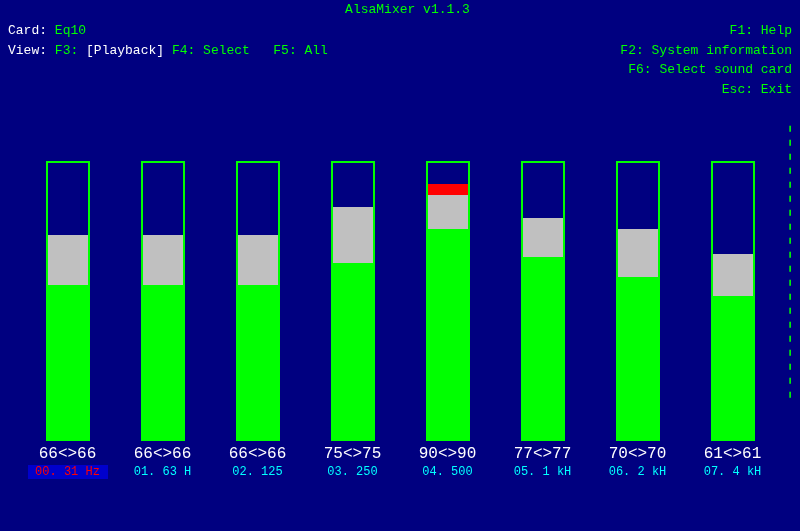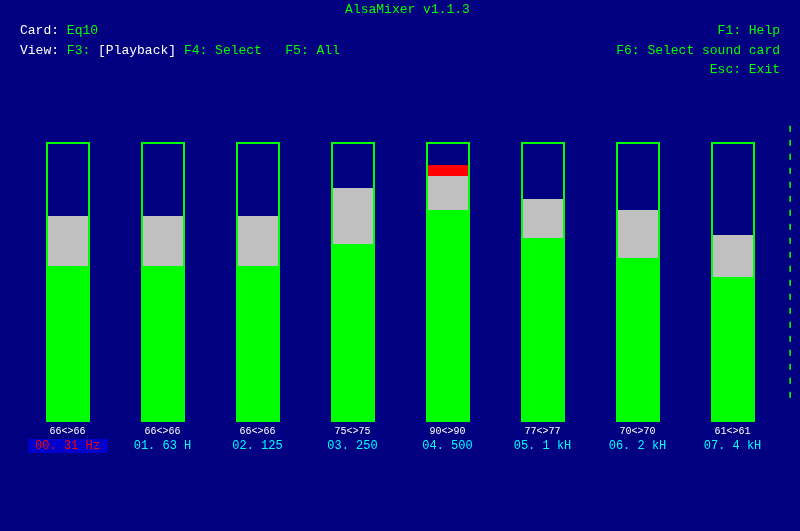--- a/index.html
+++ b/index.html
@@ -23,21 +23,21 @@
       text-align: center;
       color: #00ff00;
       padding: 2px 0;
       font-size: 13px;
       margin-left: 15px;
     }
     
     .info-panel {
       display: flex;
       justify-content: space-between;
-      padding: 2px 20px;
+      padding: 2px 8px;
     }
     .info-left {
       color: #00ff00;
     }
     .info-right {
       color: #00ff00;
       text-align: right;
     }
     .info-line {
       line-height: 1.5;
@@ -83,21 +83,21 @@
     .fader-red {
       background: #ff0000;
       width: 100%;
       position: absolute;
     }
     
     .channel-values {
       display: flex;
       justify-content: space-around;
       padding: 4px 20px 0 20px;
-      font-size: 10px;
+      font-size: 16px;
     }
     .channel-val {
       width: 80px;
       text-align: center;
       color: #ffffff;
     }
     
     .channel-freq {
       display: flex;
       justify-content: space-around;
@@ -149,20 +149,21 @@
       <div class="info-line">
         <span class="label-white">View:</span>
         <span>F3:</span>
         <span class="label-white">[Playback]</span>
         <span>F4: Select</span>&nbsp;&nbsp;
         <span>F5: All</span>
       </div>
     </div>
     <div class="info-right">
       <div class="info-line">F1:  Help</div>
+      <div class="info-line">F2:  System information</div>
       <div class="info-line">
         <span>F6:  Select sound card</span>
       </div>
       <div class="info-line">Esc: Exit</div>
     </div>
   </div>
 
   <div class="mixer-area" id="mixer-area">
   <div class="channel">
         <div class="fader-container">

